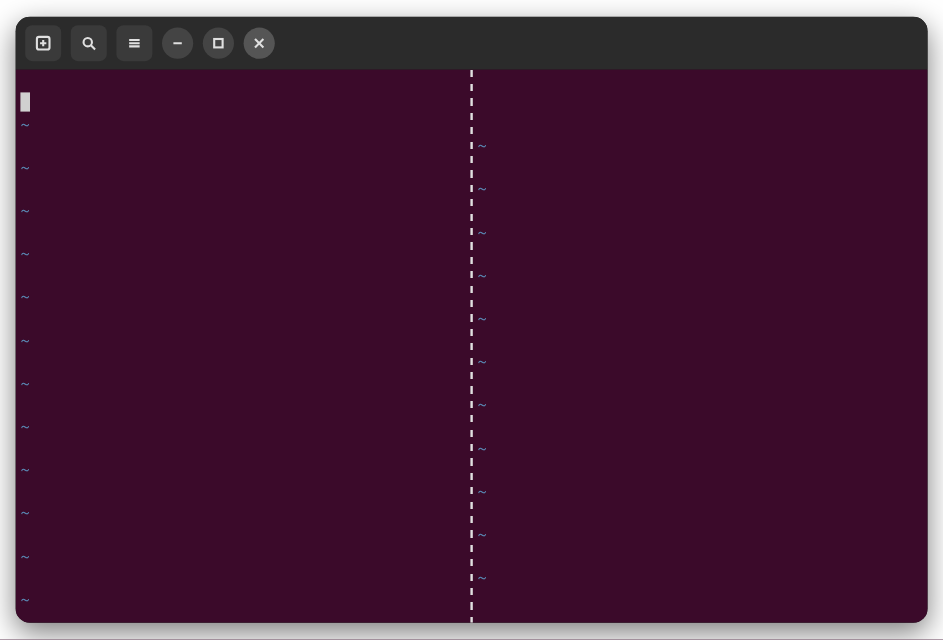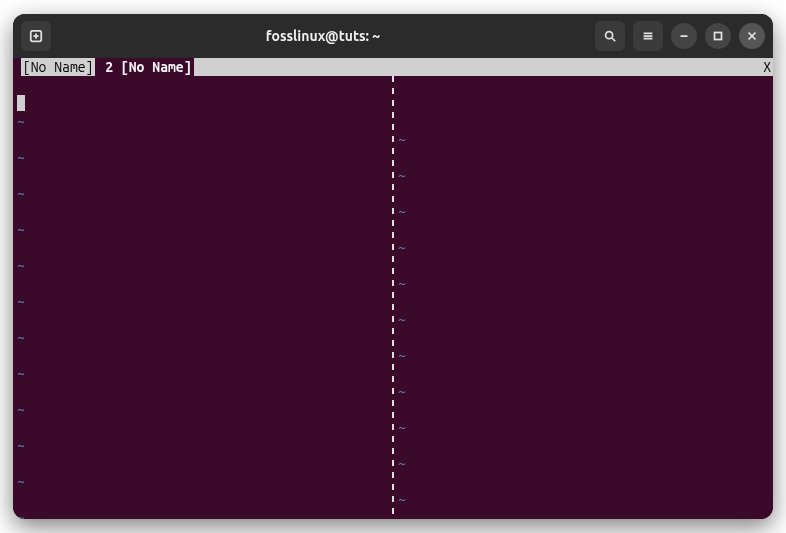--- a/index.html
+++ b/index.html
@@ -157,21 +157,20 @@
   <div class="titlebar">
     <div class="titlebar-left">
       <div class="tb-btn">
         <svg viewBox="0 0 16 16">
             <rect x="2" y="2" width="12" height="12" rx="2"></rect>
             <line x1="8" y1="5" x2="8" y2="11"></line>
             <line x1="5" y1="8" x2="11" y2="8"></line>
           </svg>
       </div>
     </div>
-    <div class="titlebar-title">fosslinux@tuts: ~</div>
     <div class="titlebar-right">
       <div class="tb-btn">
         <svg viewBox="0 0 16 16">
             <circle cx="7" cy="7" r="4"></circle>
             <line x1="10" y1="10" x2="14" y2="14"></line>
           </svg>
       </div>
       <div class="tb-btn">
         <svg viewBox="0 0 16 16">
             <line x1="3" y1="5" x2="13" y2="5"></line>
@@ -192,28 +191,20 @@
       <div class="tb-btn round close">
         <svg viewBox="0 0 16 16">
             <line x1="4" y1="4" x2="12" y2="12"></line>
             <line x1="12" y1="4" x2="4" y2="12"></line>
           </svg>
       </div>
     </div>
   </div>
 
   <div class="terminal">
-    <div class="tabline">
-      <span> </span>
-      <span class="tab">[No Name]</span>
-      <span> </span>
-      <span class="tab active"><span>2</span> <span>[No Name]</span></span>
-      <span class="tabfill"></span>
-      <span class="tabclose">X</span>
-    </div>
 
     <div class="editor-area">
       <div class="pane">
         <div class="pane-content">
 <span class="cursor"></span>
 <div class="tilde-line">~</div>
 <div class="tilde-line">~</div>
 <div class="tilde-line">~</div>
 <div class="tilde-line">~</div>
 <div class="tilde-line">~</div>

